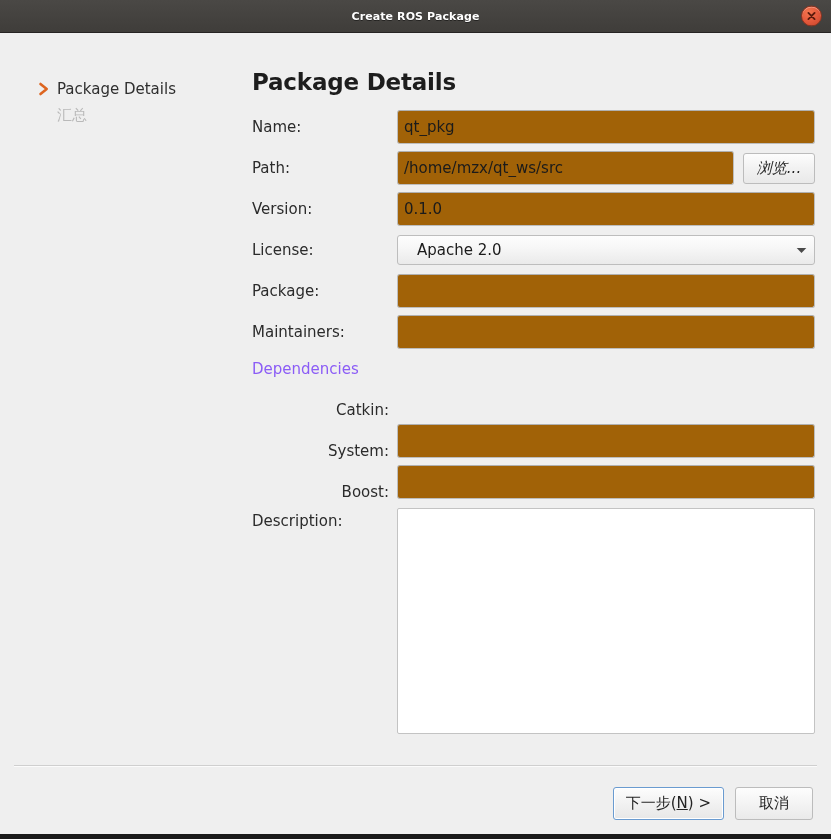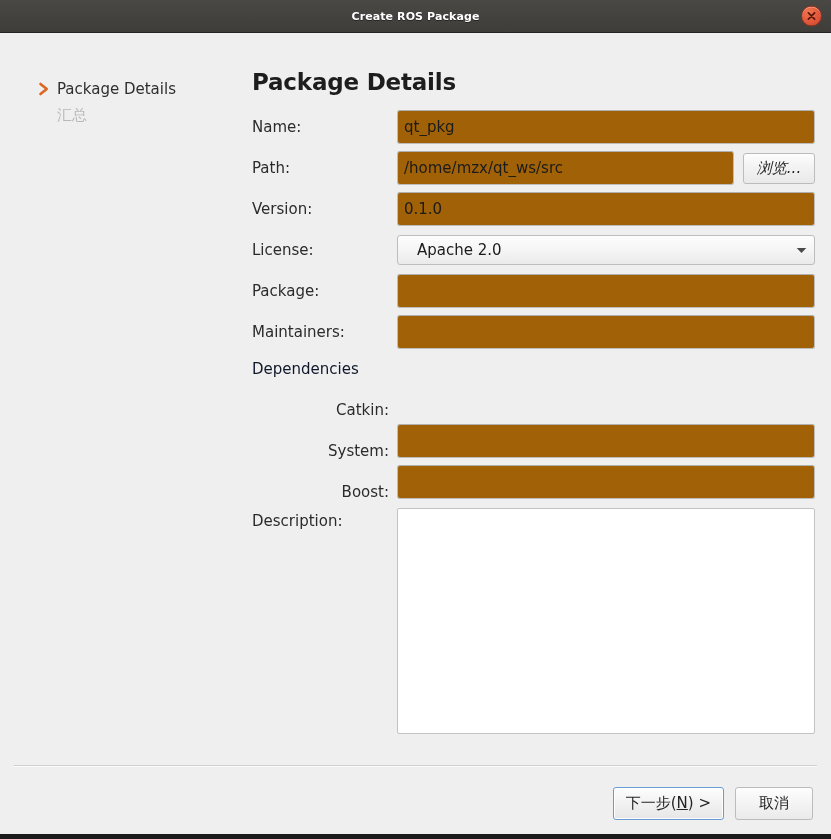--- a/index.html
+++ b/index.html
@@ -132,21 +132,21 @@
     flex: 0 0 145px;
     font-size: 15px;
     color: #2b2b2b;
     line-height: 1;
     box-sizing: border-box;
     padding-right: 8px;
   }
   .row-label.indent { text-align: right; margin-top: 21px; }
   .section-label {
     font-size: 15px;
-    color: #0f172a;
+    color: #8b5cf6;
     height: 23px;
     line-height: 23px;
     margin-bottom: 4px;
   }
 
   .field {
     flex: 1 1 auto;
     height: 30px;
     box-sizing: border-box;
     background: #a16207;

